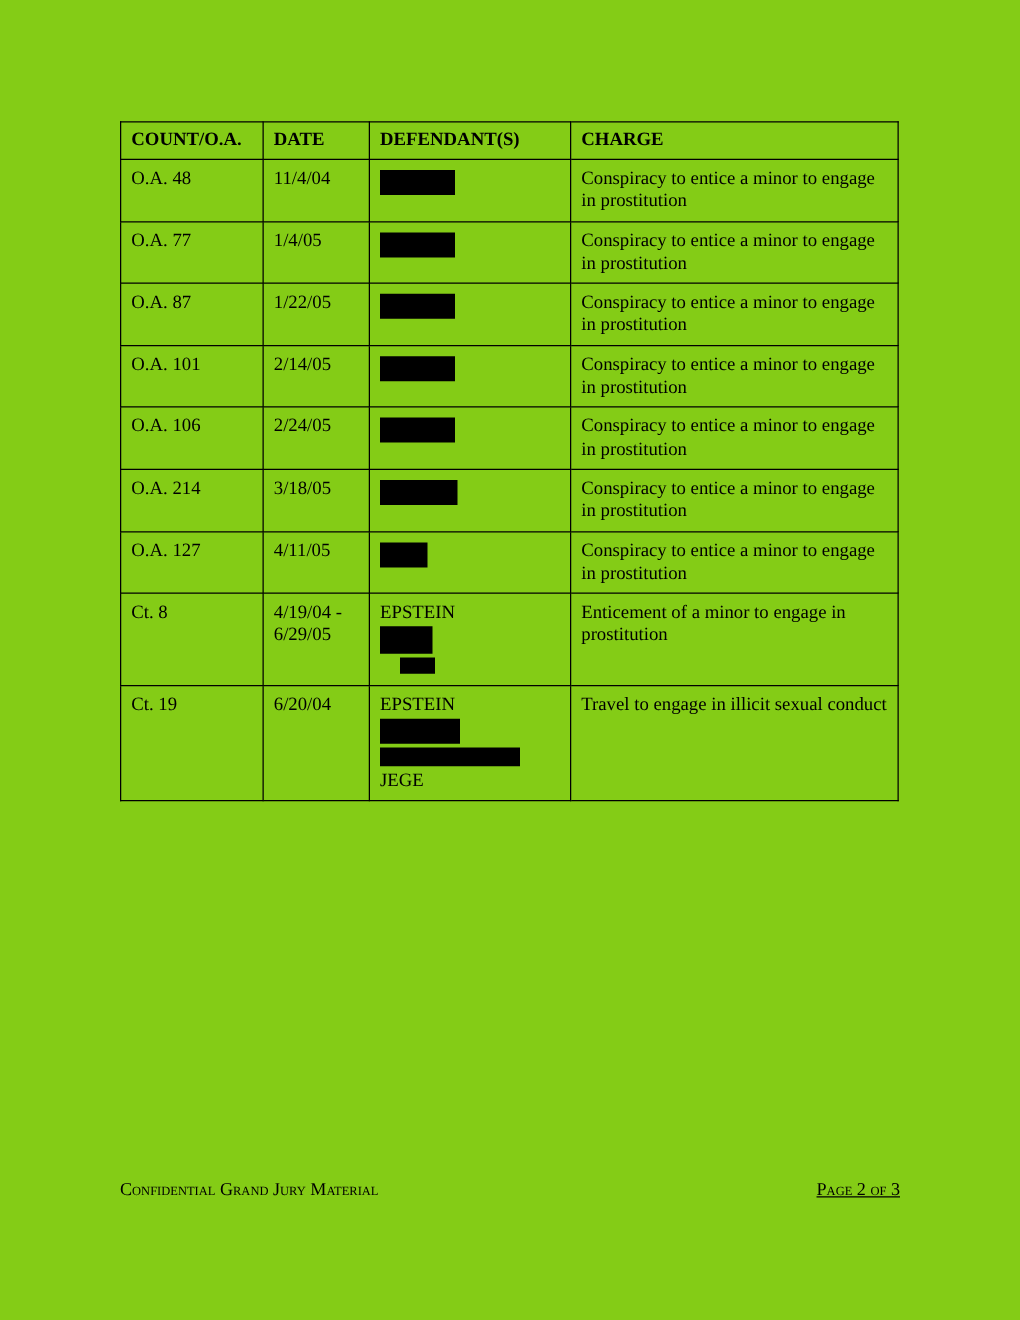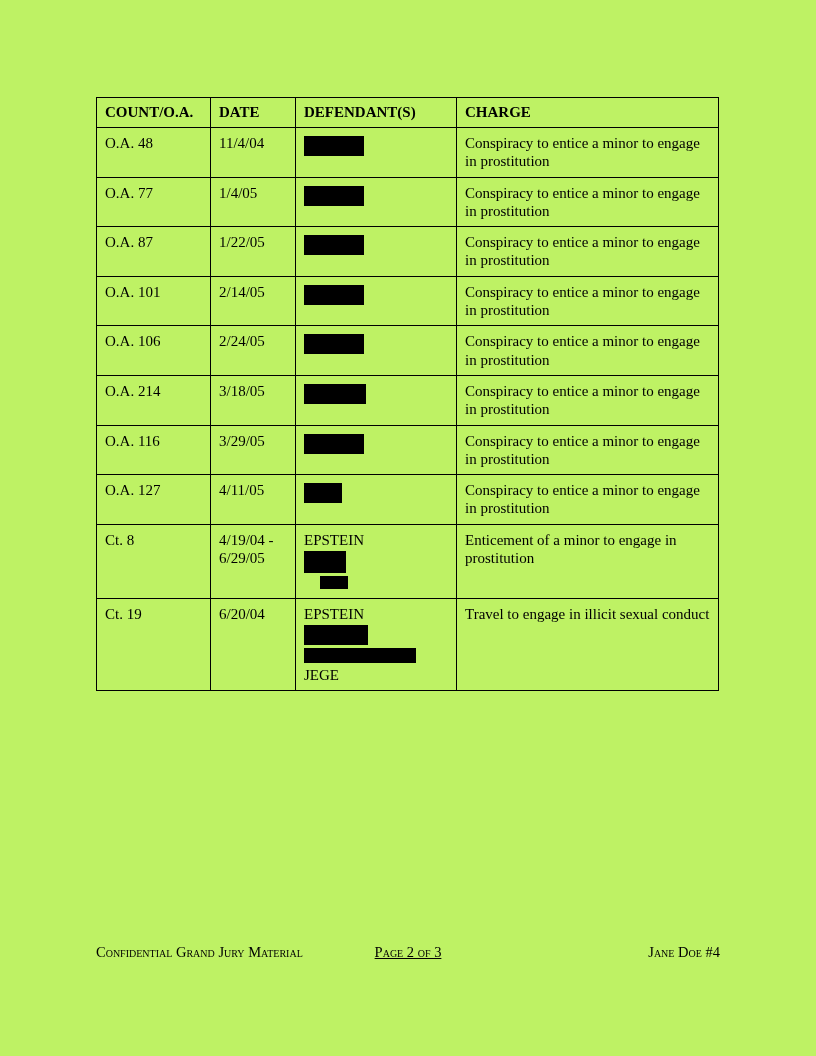--- a/index.html
+++ b/index.html
@@ -3,21 +3,21 @@
 <meta charset="utf-8">
 <style>
   * { margin: 0; padding: 0; box-sizing: border-box; }
   html, body { background: #e8e8e8; }
   body { font-family: "Liberation Serif", "DejaVu Serif", serif; }
   .page {
     position: relative;
     width: 816px;
     height: 1056px;
     margin: 0 auto;
-    background: #bef264;
+    background: #84cc16;
     color: #000000;
     overflow: hidden;
   }
   table.charges {
     position: absolute;
     left: 96px;
     top: 97px;
     width: 622px;
     border-collapse: collapse;
     table-layout: fixed;
@@ -129,28 +129,20 @@
         </tr>
         <tr>
           <td>O.A. 214</td>
           <td>3/18/05</td>
           <td>
             <div class="redaction" style="width: 62px; height: 20px;"></div>
           </td>
           <td>Conspiracy to entice a minor to engage in prostitution</td>
         </tr>
         <tr>
-          <td>O.A. 116</td>
-          <td>3/29/05</td>
-          <td>
-            <div class="redaction" style="width: 60px; height: 20px;"></div>
-          </td>
-          <td>Conspiracy to entice a minor to engage in prostitution</td>
-        </tr>
-        <tr>
           <td>O.A. 127</td>
           <td>4/11/05</td>
           <td>
             <div class="redaction" style="width: 38px; height: 20px;"></div>
           </td>
           <td>Conspiracy to entice a minor to engage in prostitution</td>
         </tr>
         <tr>
           <td>Ct. 8</td>
           <td>4/19/04 - 6/29/05</td>
@@ -171,16 +163,15 @@
             <div class="defendant-name">JEGE</div>
           </td>
           <td>Travel to engage in illicit sexual conduct</td>
         </tr>
       </tbody>
   </table>
 
   <div class="footer">
     <span class="f-left">Confidential Grand Jury Material</span>
     <span class="f-center">Page 2 of 3</span>
-    <span class="f-right">Jane Doe #4</span>
   </div>
 
 </div>
 
 </body></html>

